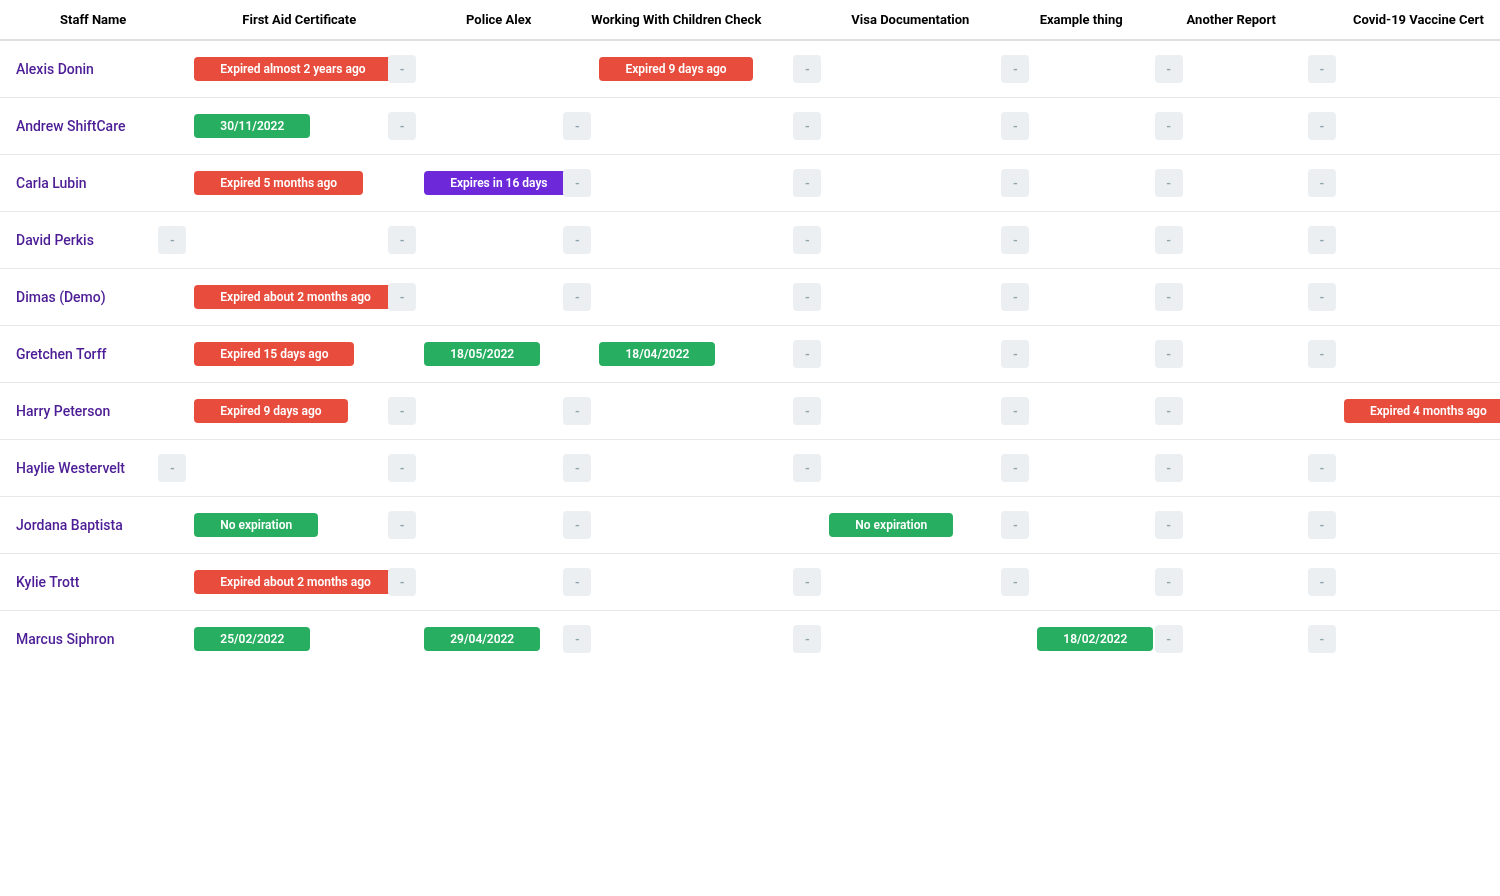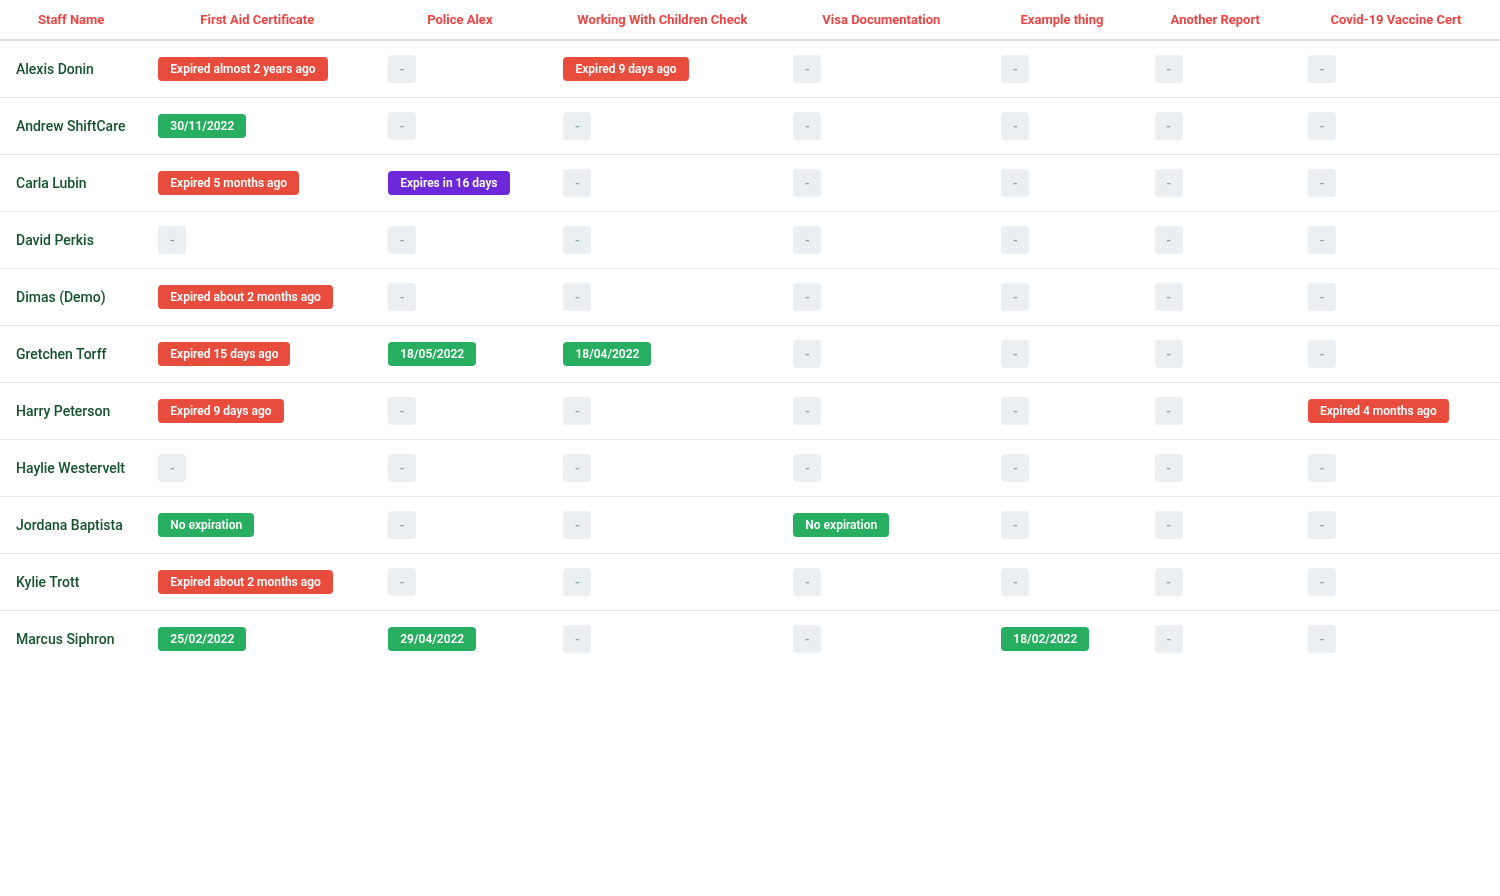--- a/index.html
+++ b/index.html
@@ -21,49 +21,50 @@
     col.col-name { width: 130px; }
     col.col-first-aid { width: 210px; }
     col.col-police { width: 160px; }
     col.col-wwc { width: 210px; }
     col.col-visa { width: 190px; }
     col.col-example { width: 140px; }
     col.col-another { width: 140px; }
     col.col-covid { width: 190px; }
 
     th {
-      text-align: center;
+      text-align: right;
       font-weight: 700;
       font-size: 13px;
       padding: 12px 16px;
       border-bottom: 2px solid #e0e0e0;
       vertical-align: top;
-      color: #ef4444;
+      color: #000000;
     }
     td {
       padding: 14px 16px;
       border-bottom: 1px solid #e8e8e8;
       vertical-align: middle;
     }
     tr:last-child td {
       border-bottom: none;
     }
     .staff-name {
       font-weight: 500;
       font-size: 14px;
-      color: #14532d;
+      color: #4c1d95;
     }
     .badge {
       display: inline-block;
-      padding: 5px 12px;
+      padding: 5px 26px;
       border-radius: 4px;
       font-size: 12px;
       font-weight: 600;
       white-space: nowrap;
       color: #fff;
+      margin-left: 36px;
     }
     .badge-red { background-color: #e74c3c; }
     .badge-green { background-color: #27ae60; }
     .badge-orange { background-color: #6d28d9; }
     .badge-empty {
       display: inline-flex;
       align-items: center;
       justify-content: center;
       width: 28px;
       height: 28px;

